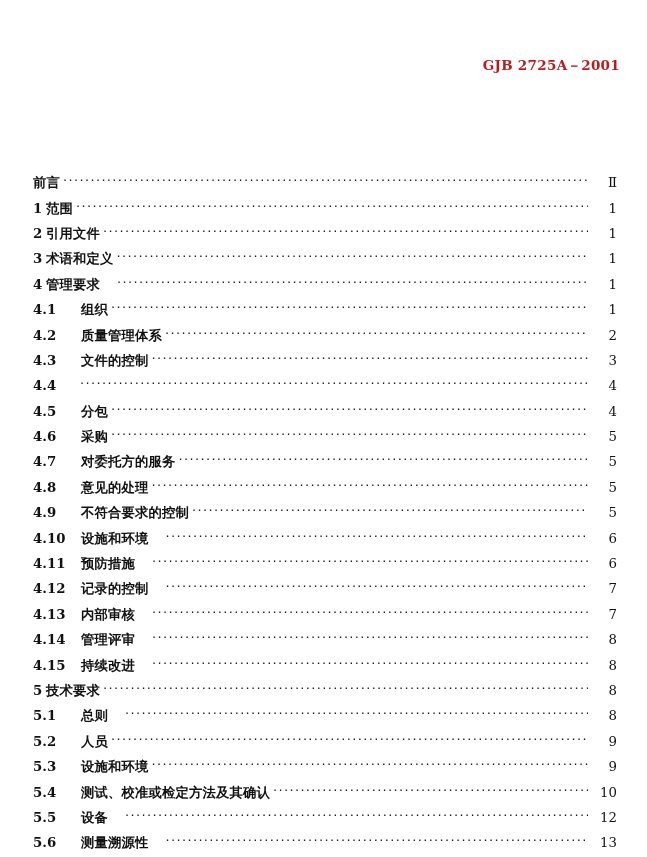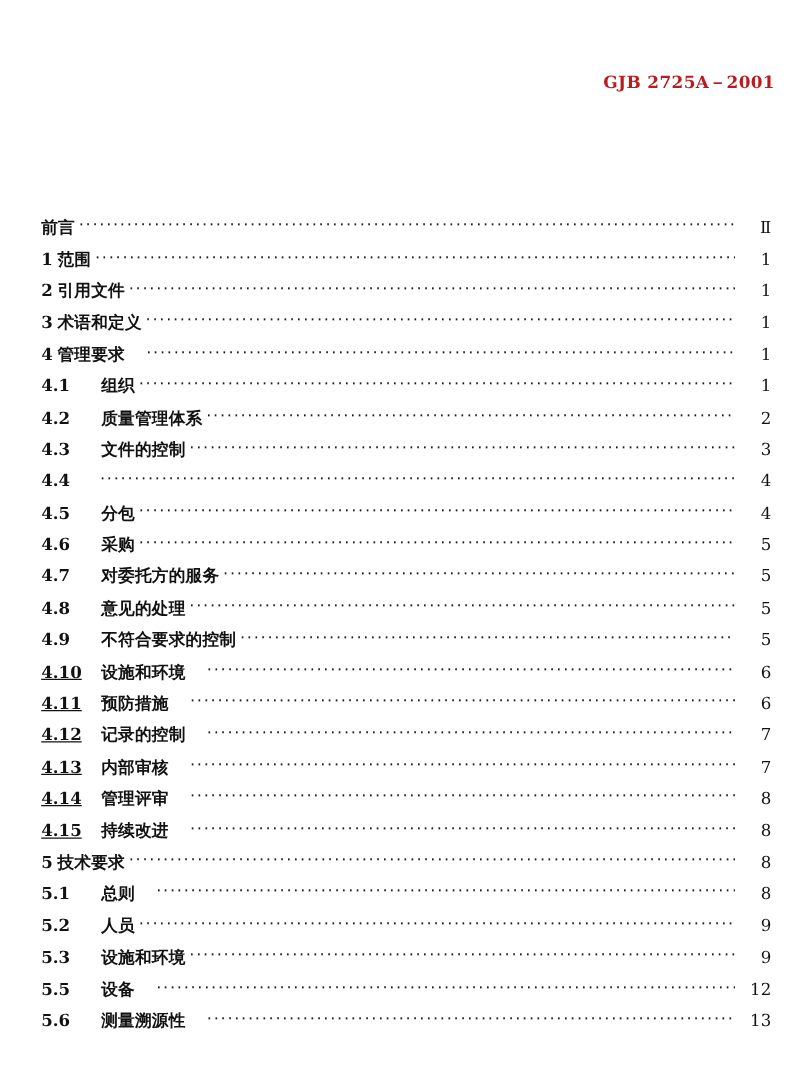--- a/index.html
+++ b/index.html
@@ -81,21 +81,21 @@
   
   .lv-plain   .num { width: 0; }
   .lv-plain   .label { margin-left: 0; }
 
   .lv-1 .num   { width: 13px; }
   .lv-1 .label { }
 
   .lv-2 .num   { width: 30px; }
   .lv-2 .label { margin-left: 18px; }
 
-  .lv-2b .num   { width: 38px; text-decoration: underline; }
+  .lv-2b .num   { width: 38px; }
   .lv-2b .label { margin-left: 10px; }
 
   
   .leader {
     flex: 1 1 auto;
     position: relative;
     overflow: hidden;
     height: 15px;
     margin: 0 5px 0 3px;
   }
@@ -267,20 +267,26 @@
         <span class="label">人员</span>
         <span class="leader"></span>
         <span class="pageno">9</span>
       </div>
       <div class="toc-row lv-2">
         <span class="num">5.3</span>
         <span class="label">设施和环境</span>
         <span class="leader"></span>
         <span class="pageno">9</span>
       </div>
+      <div class="toc-row lv-2">
+        <span class="num">5.4</span>
+        <span class="label">测试、校准或检定方法及其确认</span>
+        <span class="leader"></span>
+        <span class="pageno">10</span>
+      </div>
       <div class="toc-row lv-2 pad-lead">
         <span class="num">5.5</span>
         <span class="label">设备</span>
         <span class="leader"></span>
         <span class="pageno">12</span>
       </div>
       <div class="toc-row lv-2 pad-lead">
         <span class="num">5.6</span>
         <span class="label">测量溯源性</span>
         <span class="leader"></span>

